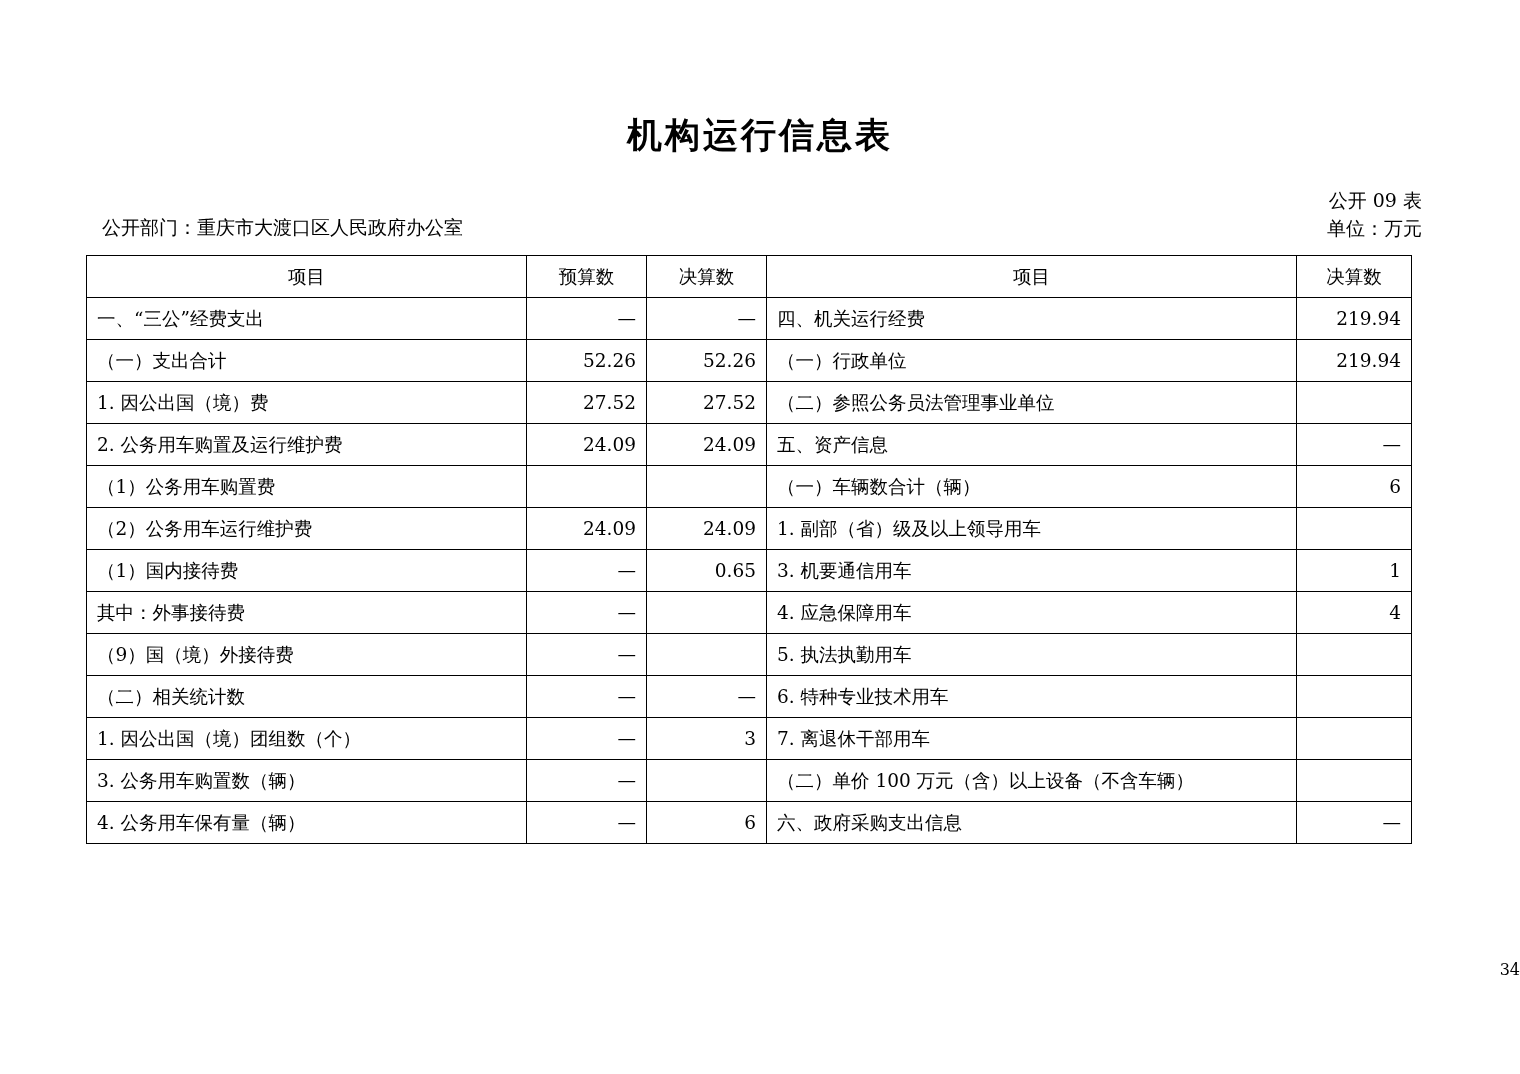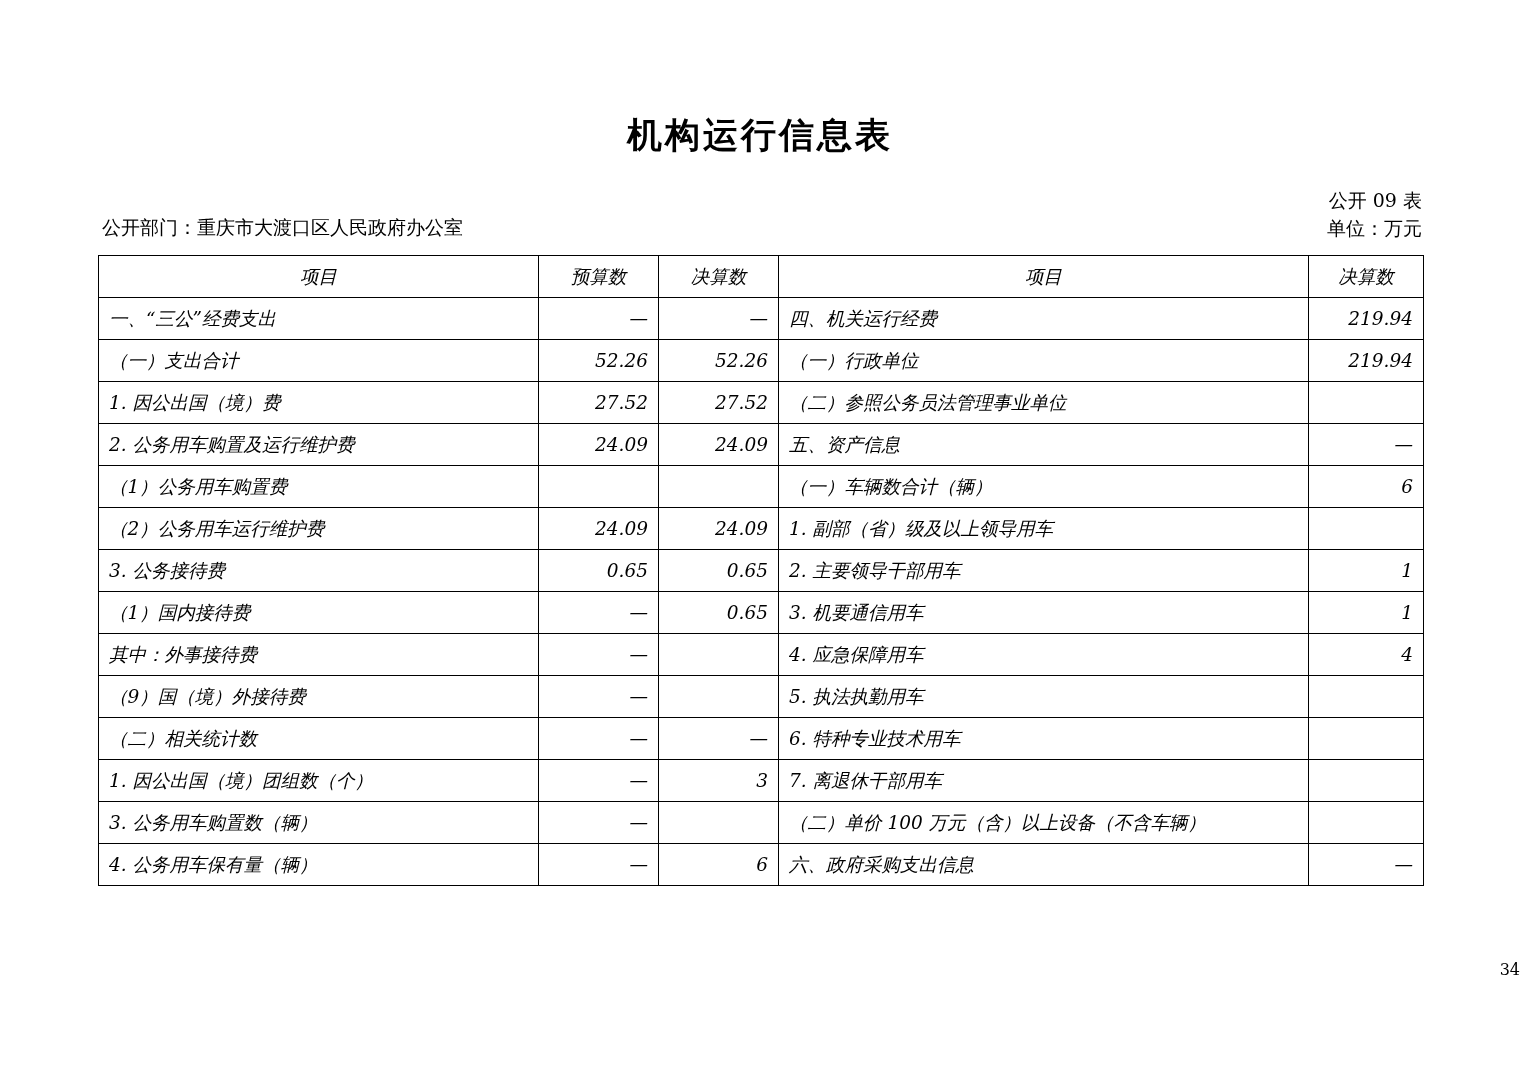--- a/index.html
+++ b/index.html
@@ -42,26 +42,25 @@
   }
   .meta-left {
     position: absolute;
     left: 102px;
     top: 215px;
     font-size: 19px;
     font-family: "DejaVu Serif", "Liberation Serif", serif;
   }
   table.main {
     position: absolute;
-    left: 98px;
+    left: 86px;
     top: 255px;
     border-collapse: collapse;
     width: 1325px;
     table-layout: fixed;
-    font-style: italic;
   }
   table.main td, table.main th {
     border: 1px solid #000000;
     height: 42px;
     font-size: 18.5px;
     font-weight: normal;
     font-family: "DejaVu Serif", "Liberation Serif", serif;
     padding: 0 10px;
     box-sizing: border-box;
   }
@@ -158,27 +157,20 @@
           <td class="num">6</td>
         </tr>
         <tr>
           <td class="txt ind2">（2）公务用车运行维护费</td>
           <td class="num">24.09</td>
           <td class="num">24.09</td>
           <td class="txt ind1">1. 副部（省）级及以上领导用车</td>
           <td class="num"></td>
         </tr>
         <tr>
-          <td class="txt ind1">3. 公务接待费</td>
-          <td class="num">0.65</td>
-          <td class="num">0.65</td>
-          <td class="txt ind1">2. 主要领导干部用车</td>
-          <td class="num">1</td>
-        </tr>
-        <tr>
           <td class="txt ind2">（1）国内接待费</td>
           <td class="num">—</td>
           <td class="num">0.65</td>
           <td class="txt ind1">3. 机要通信用车</td>
           <td class="num">1</td>
         </tr>
         <tr>
           <td class="txt ind3">其中：外事接待费</td>
           <td class="num">—</td>
           <td class="num"></td>

